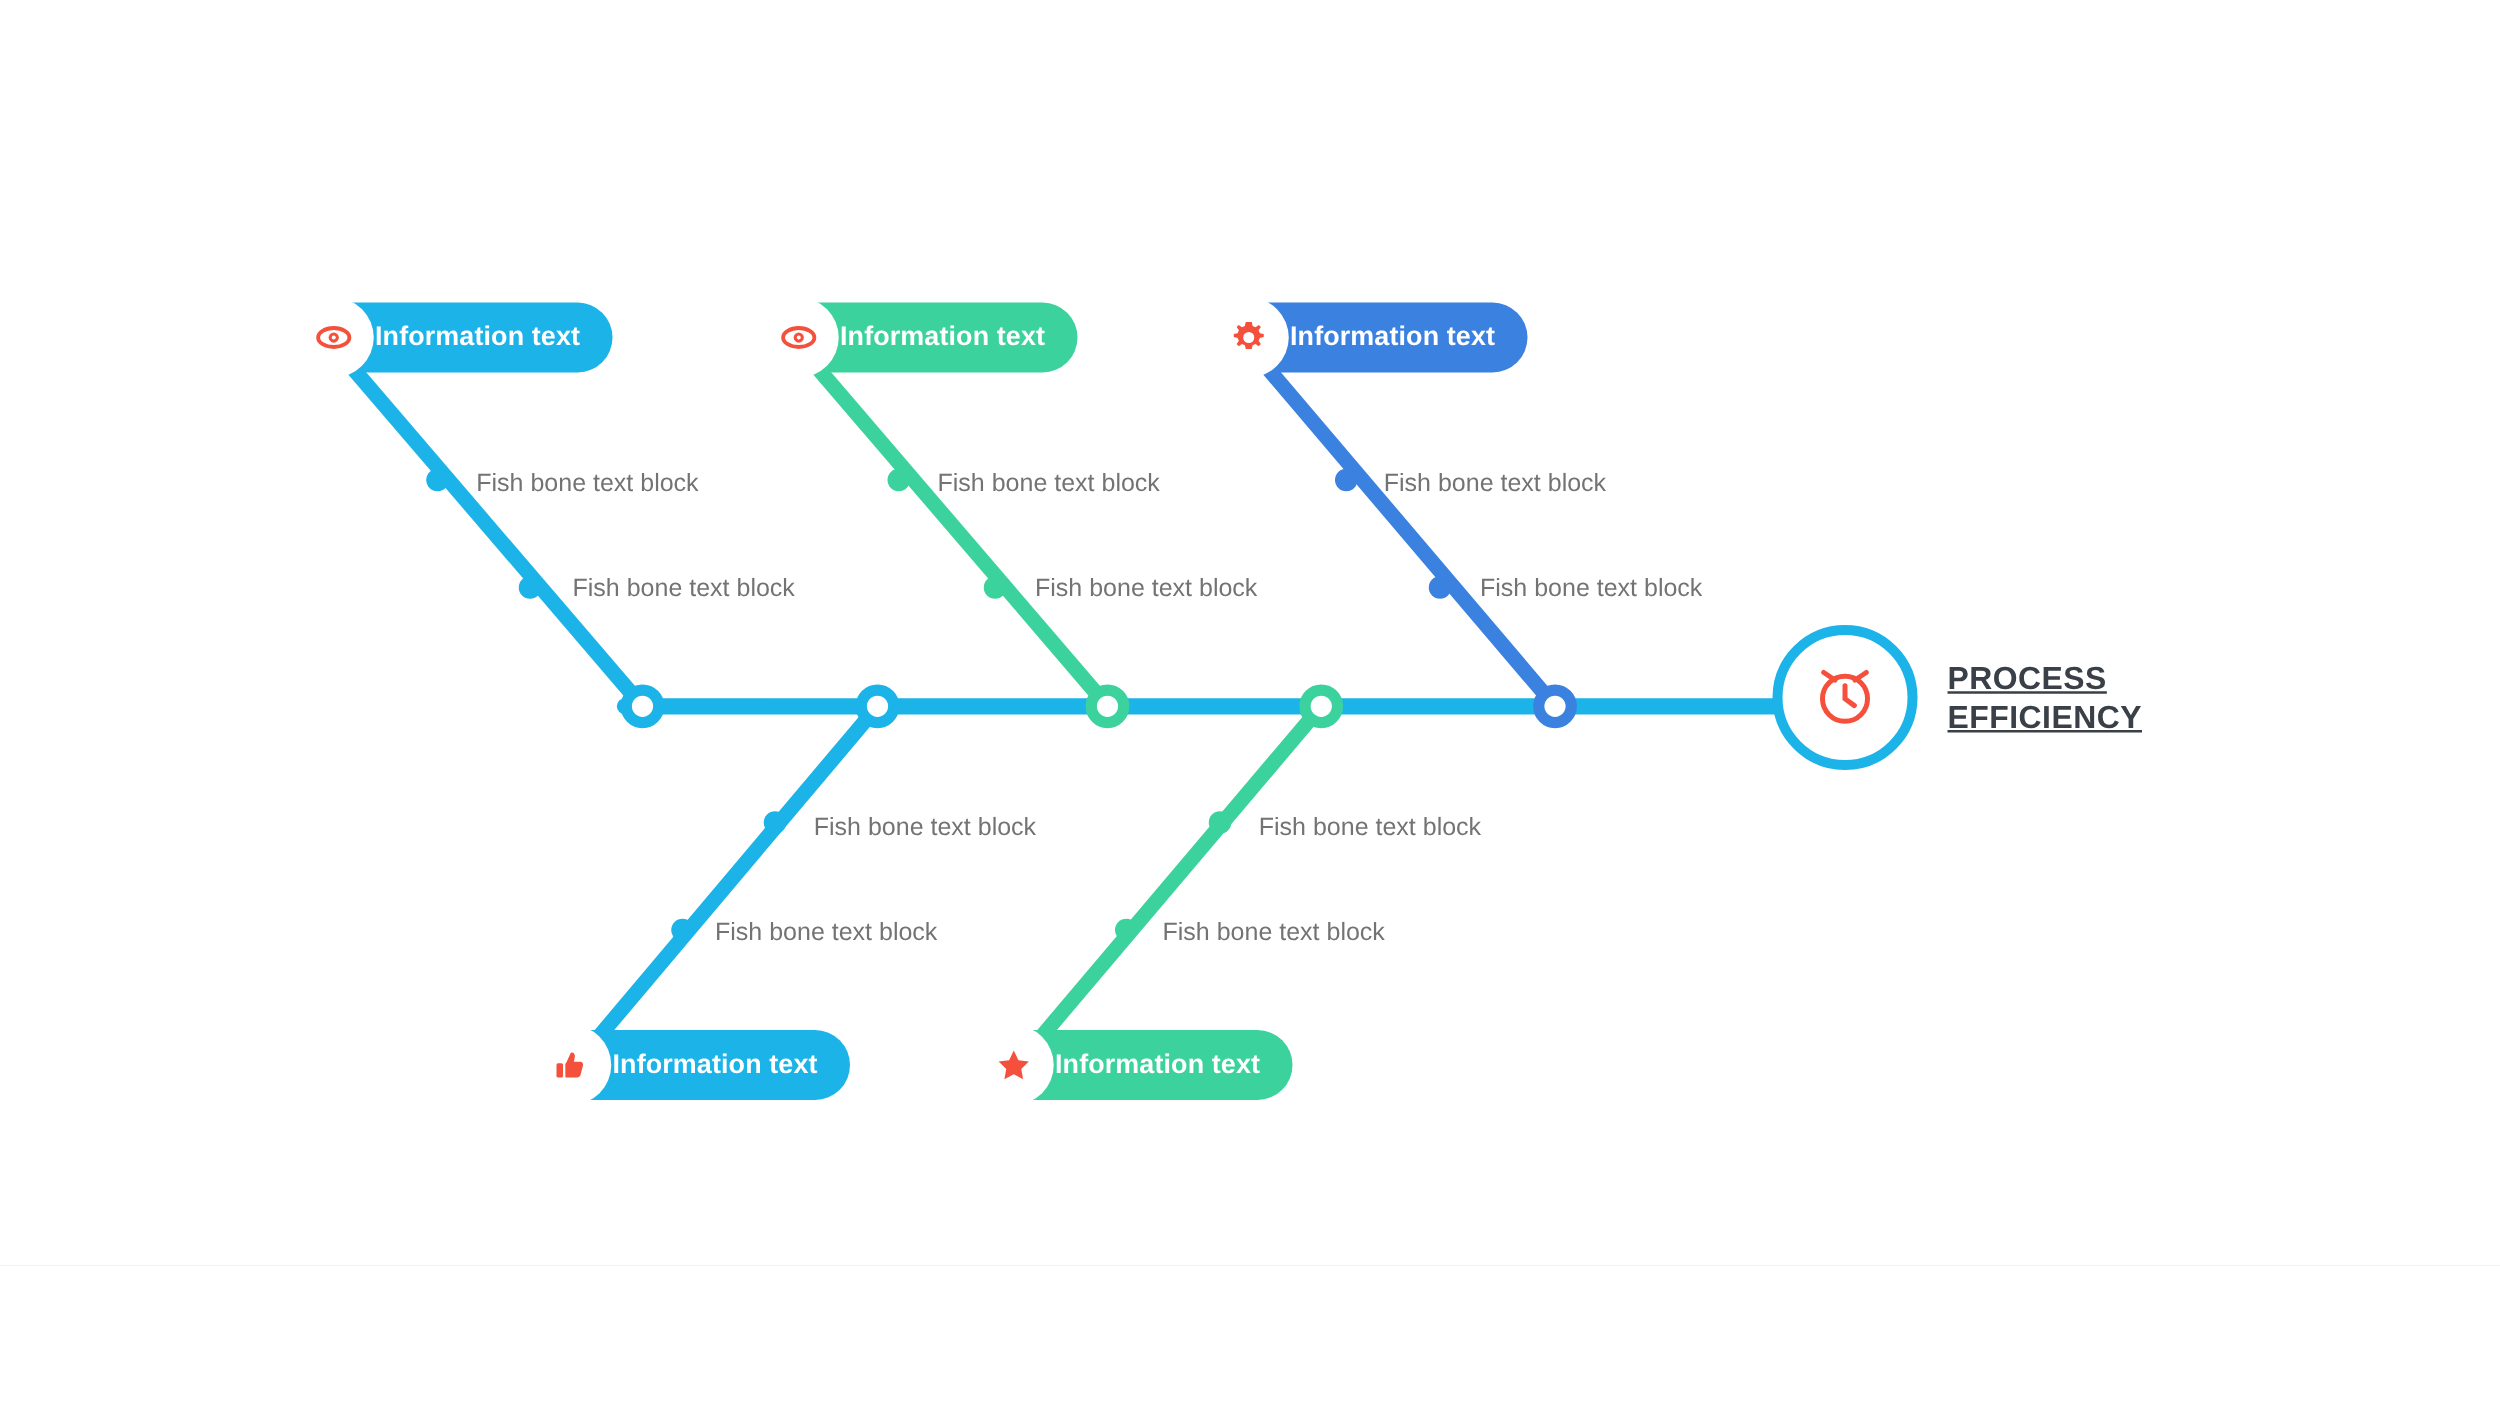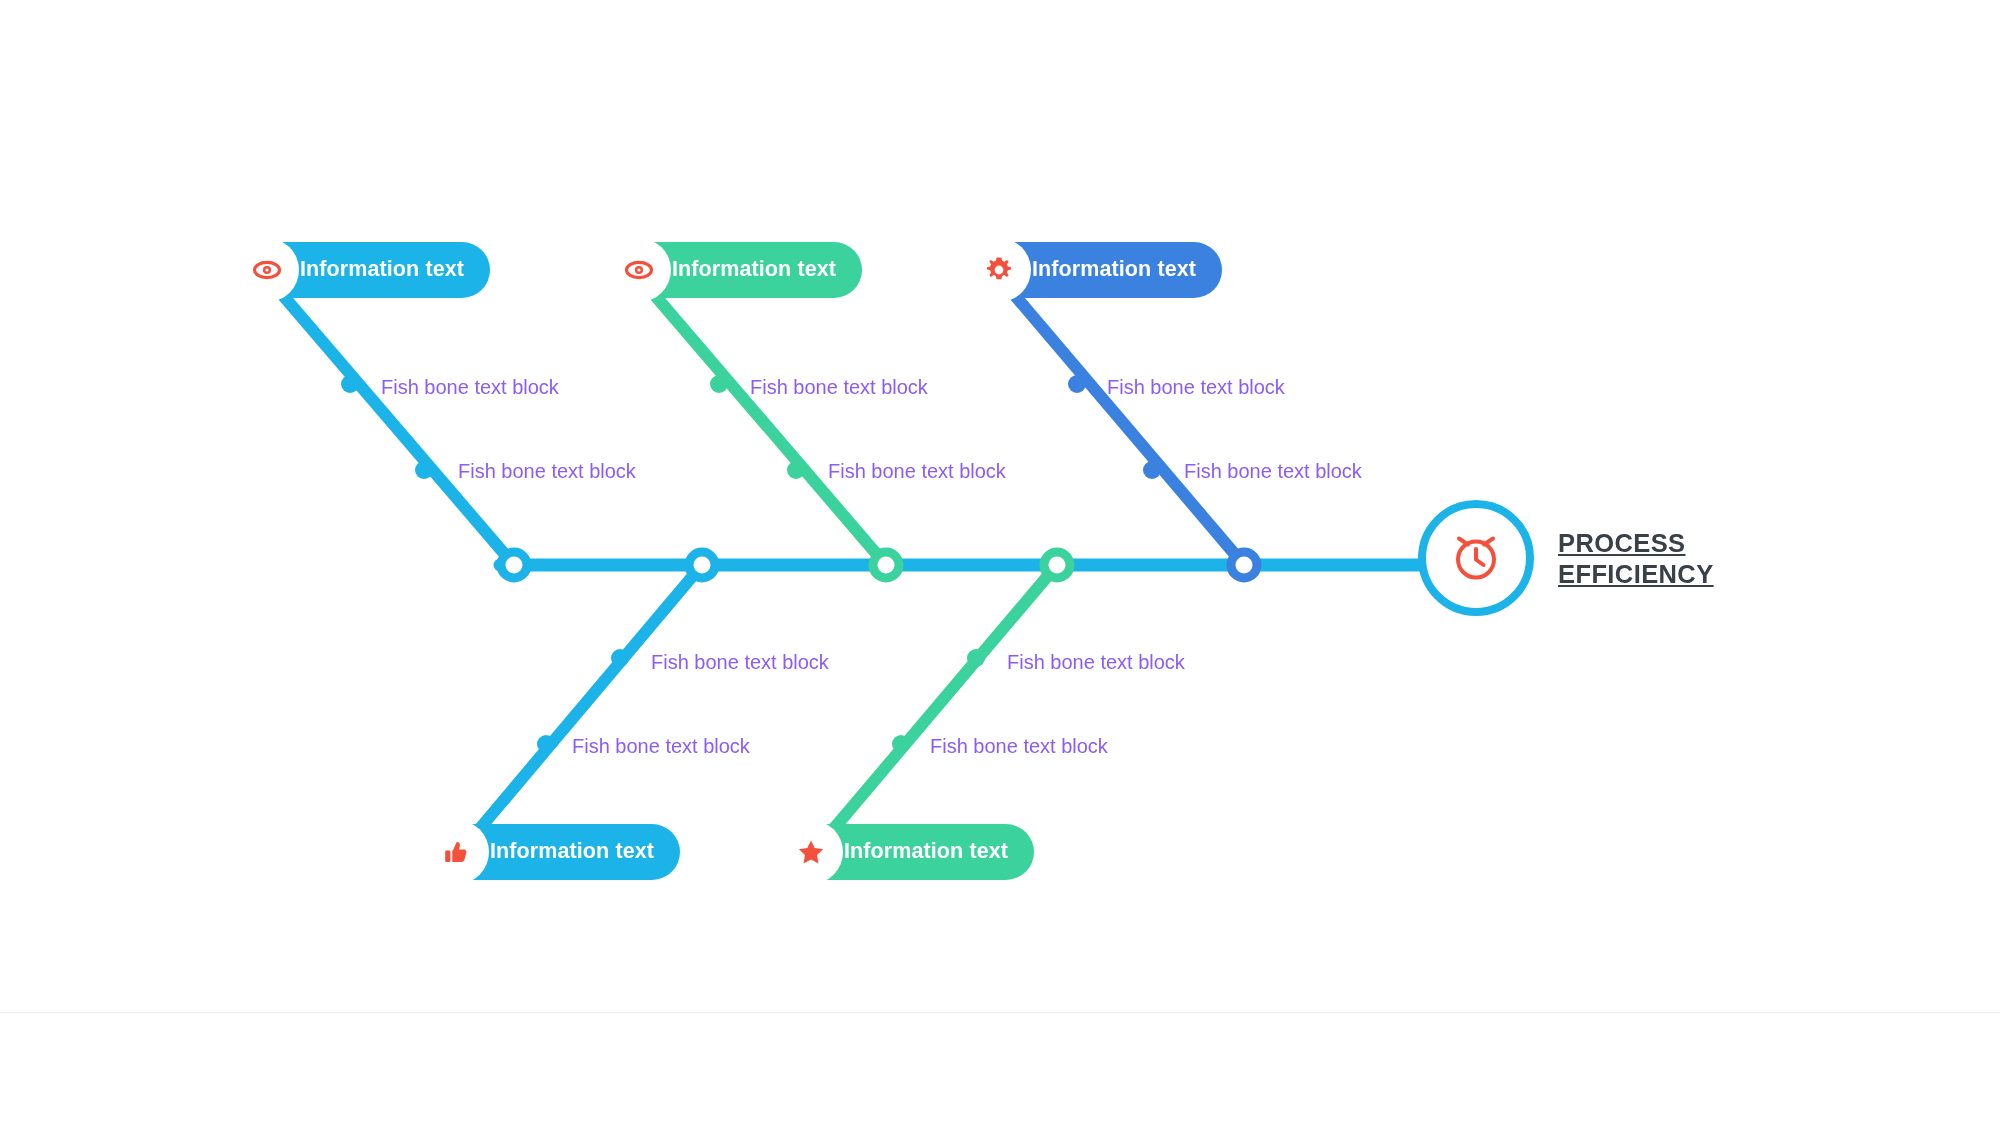--- a/index.html
+++ b/index.html
@@ -96,21 +96,21 @@
     color: #3A4047;
     line-height: 1.22;
     letter-spacing: 0.4px;
     text-decoration: underline;
   }
 
   
   .rib-text {
     position: absolute;
     font-size: 20px;
-    color: #8b5cf6;
+    color: #737373;
     white-space: nowrap;
     line-height: 1;
   }
 
   
   #footer-divider {
     position: absolute;
     left: 0;
     top: 1012px;
     width: 2000px;

